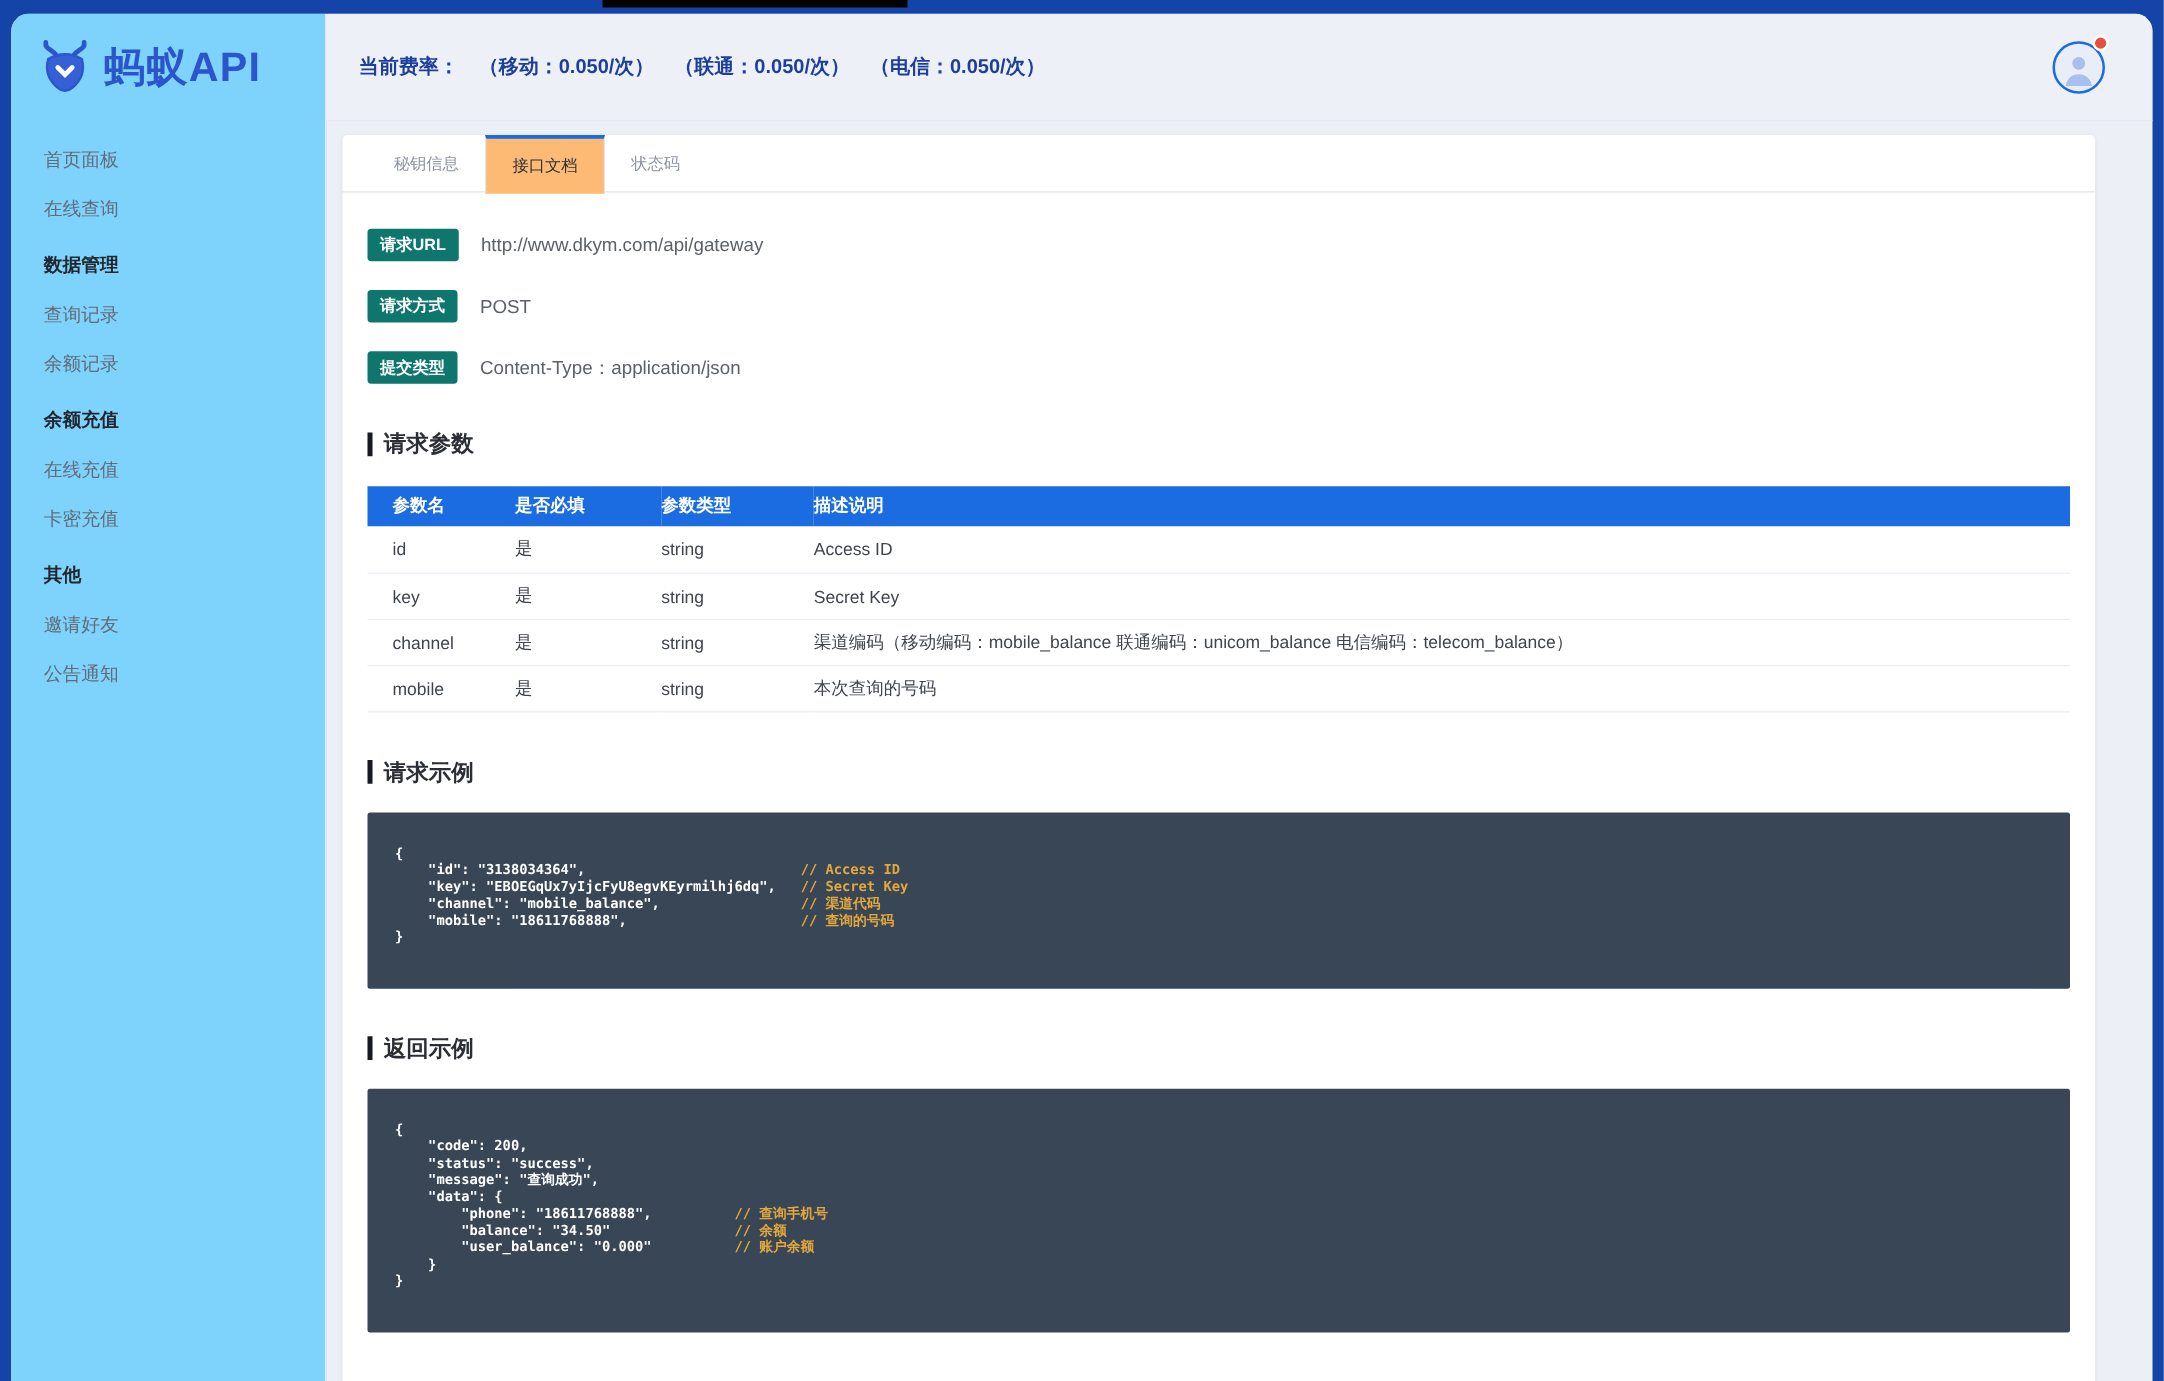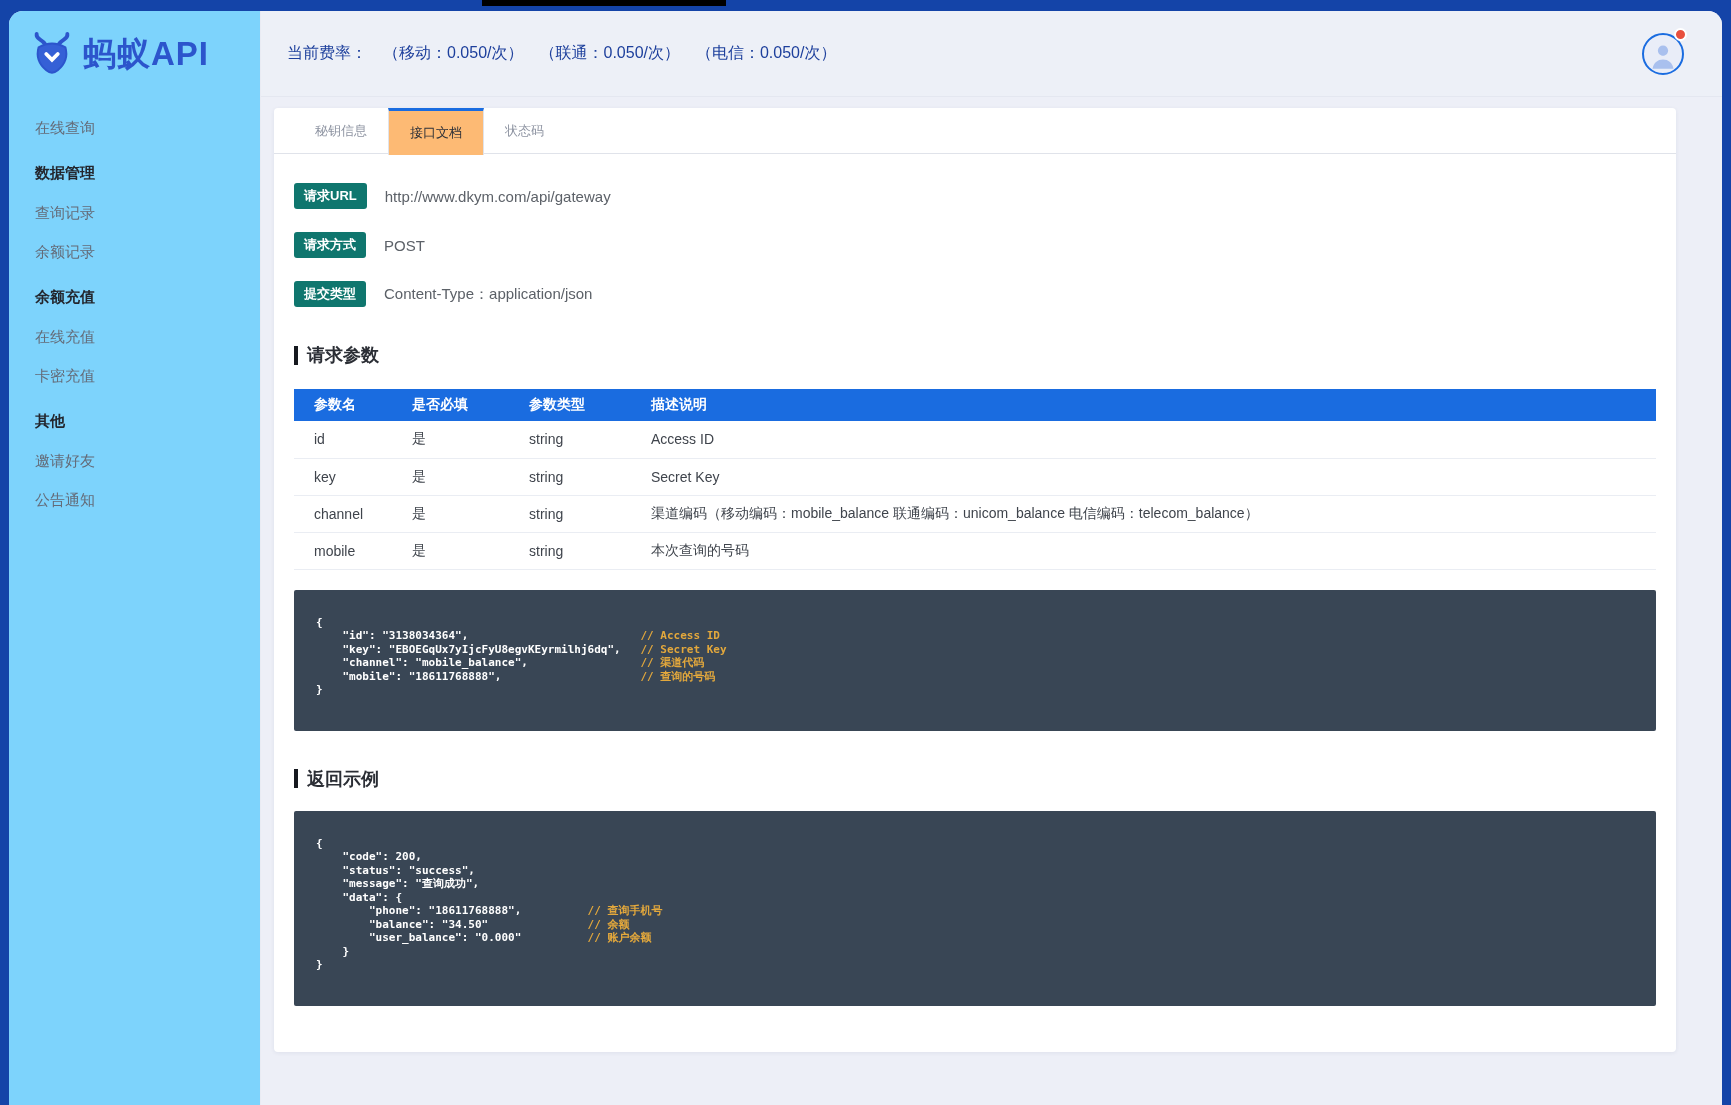--- a/index.html
+++ b/index.html
@@ -23,21 +23,21 @@
   .nav { padding-top:12px; }
   .nav-header { font-weight:bold; color:#23262d; font-size:15px; padding:11px 0 11px 26px; margin-top:5px; }
   .nav-item { color:#646b78; font-size:15px; padding:10px 0 10px 26px; cursor:pointer; }
   
   .right { flex:1; display:flex; flex-direction:column; min-width:0; }
   .topbar {
     height:86px; background:#edf0f7; border-bottom:1px solid #e4e7f0;
     display:flex; align-items:center; justify-content:space-between;
     padding:0 38px 0 26px; flex-shrink:0;
   }
-  .fee { font-size:16px; font-weight:normal; color:#1d3f9c; }
+  .fee { font-size:16px; font-weight:bold; color:#1d3f9c; }
   .fee span { margin-right:16px; }
   .avatar-wrap { position:relative; width:42px; height:42px; cursor:pointer; }
   .avatar {
     width:42px; height:42px; border-radius:50%; border:2px solid #1a6ce0;
     background:#e9edf8; display:flex; align-items:flex-end; justify-content:center; overflow:hidden;
   }
   .dot { position:absolute; right:-3px; top:-5px; width:13px; height:13px; background:#e8503e; border:2px solid #ffffff; border-radius:50%; }
   
   .main { flex:1; padding:11px 46px 0 13px; overflow:hidden; }
   .card { background:#fff; border-radius:4px; box-shadow:0 1px 4px rgba(30,40,90,.07); min-height:880px; }
@@ -97,20 +97,21 @@
             <path d="M17 14 C 13 8, 7 9, 8 3"></path>
             <path d="M31 14 C 35 8, 41 9, 40 3"></path>
           </g>
           <path d="M10 17 q14 -8 28 0 q4 14 -8 24 q-6 5 -12 0 q-12 -10 -8 -24 z" fill="#3560d6" stroke="#2c55cc" stroke-width="2"></path>
           <path d="M18 24 l6 6 l6 -6" fill="none" stroke="#ffffff" stroke-width="4" stroke-linecap="round"></path>
         </svg>
       </span>
       <span class="logo-text">蚂蚁API</span>
     </div>
     <nav class="nav" id="nav">
+        <div class="nav-item">首页面板</div>
         <div class="nav-item">在线查询</div>
         <div class="nav-header">数据管理</div>
         <div class="nav-item">查询记录</div>
         <div class="nav-item">余额记录</div>
         <div class="nav-header">余额充值</div>
         <div class="nav-item">在线充值</div>
         <div class="nav-item">卡密充值</div>
         <div class="nav-header">其他</div>
         <div class="nav-item">邀请好友</div>
         <div class="nav-item">公告通知</div>
@@ -195,20 +196,24 @@
                 </tr>
                 <tr>
                   <td>mobile</td>
                   <td>是</td>
                   <td>string</td>
                   <td>本次查询的号码</td>
                 </tr>
               </tbody>
           </table>
 
+          <div class="sec-title">
+            <span class="sec-bar"></span>
+            <span class="sec-text">请求示例</span>
+          </div>
           <div class="codeblock req" id="req-code">
               <div class="code-line"><span class="ct">{</span></div>
               <div class="code-line"><span class="ct">    "id": "3138034364",</span><span class="cm">// Access ID</span></div>
               <div class="code-line"><span class="ct">    "key": "EBOEGqUx7yIjcFyU8egvKEyrmilhj6dq",</span><span class="cm">// Secret Key</span></div>
               <div class="code-line"><span class="ct">    "channel": "mobile_balance",</span><span class="cm">// 渠道代码</span></div>
               <div class="code-line"><span class="ct">    "mobile": "18611768888",</span><span class="cm">// 查询的号码</span></div>
               <div class="code-line"><span class="ct">}</span></div>
             </div>
 
           <div class="sec-title">

